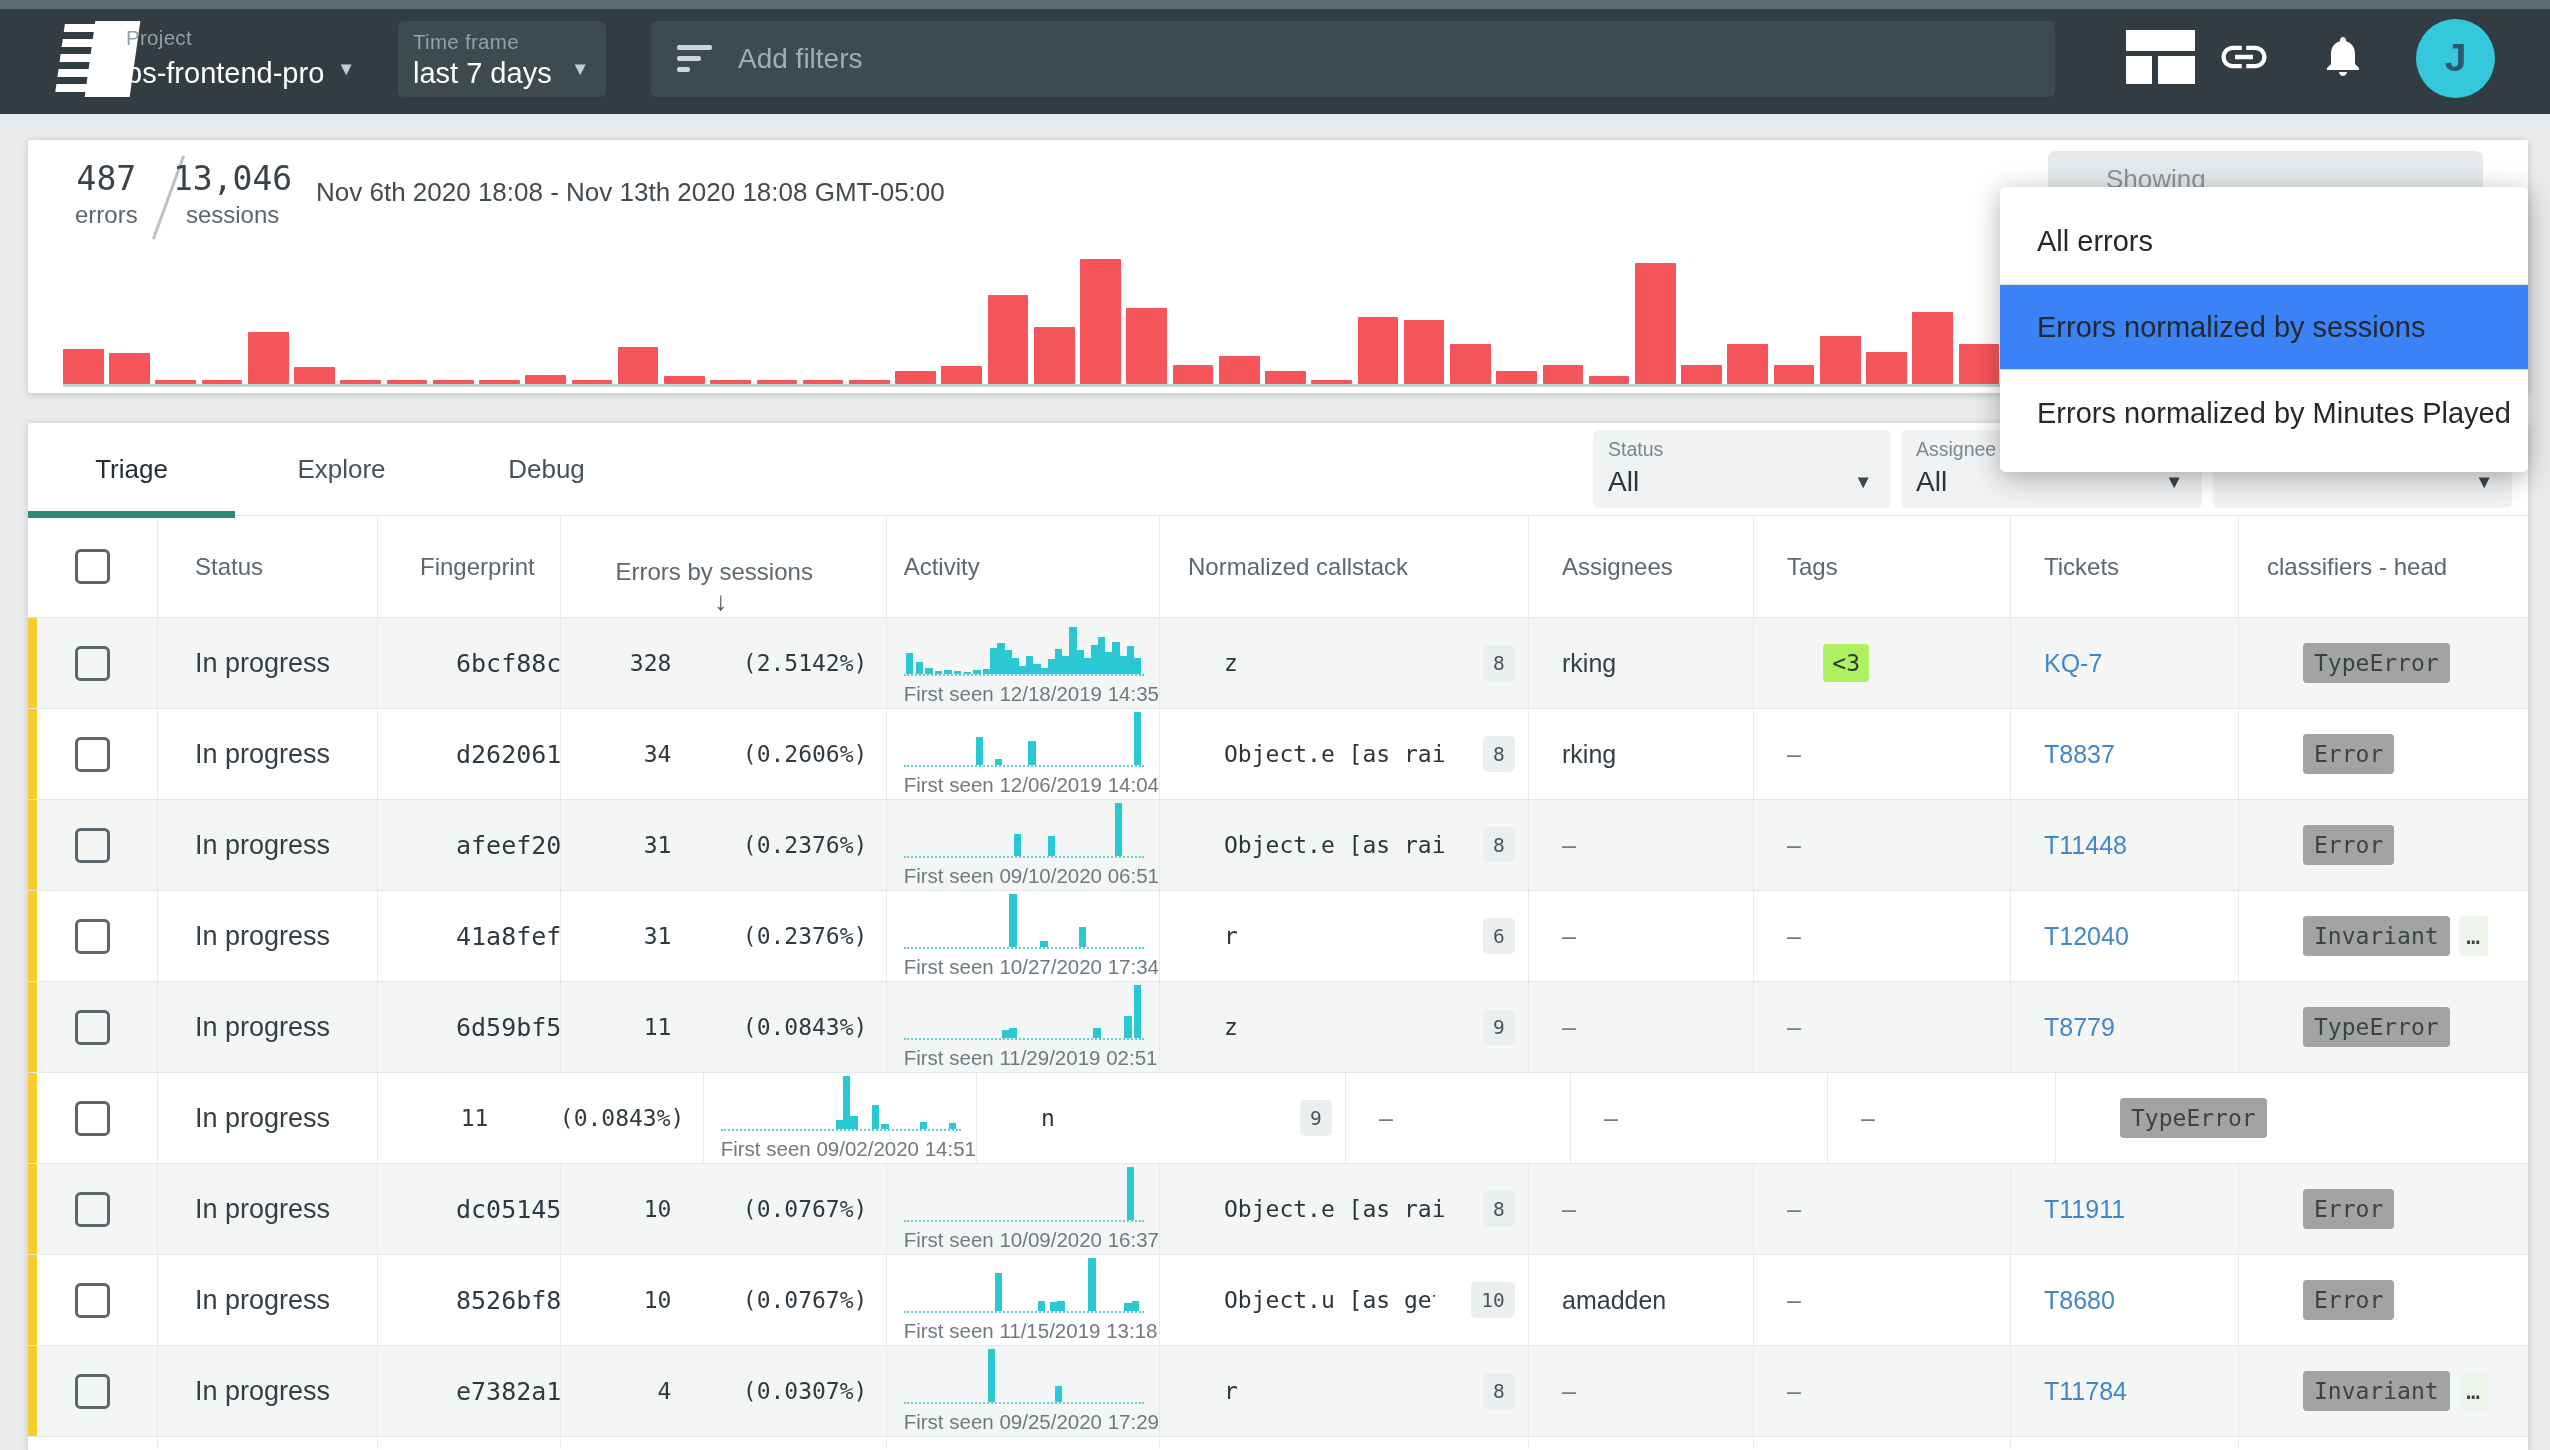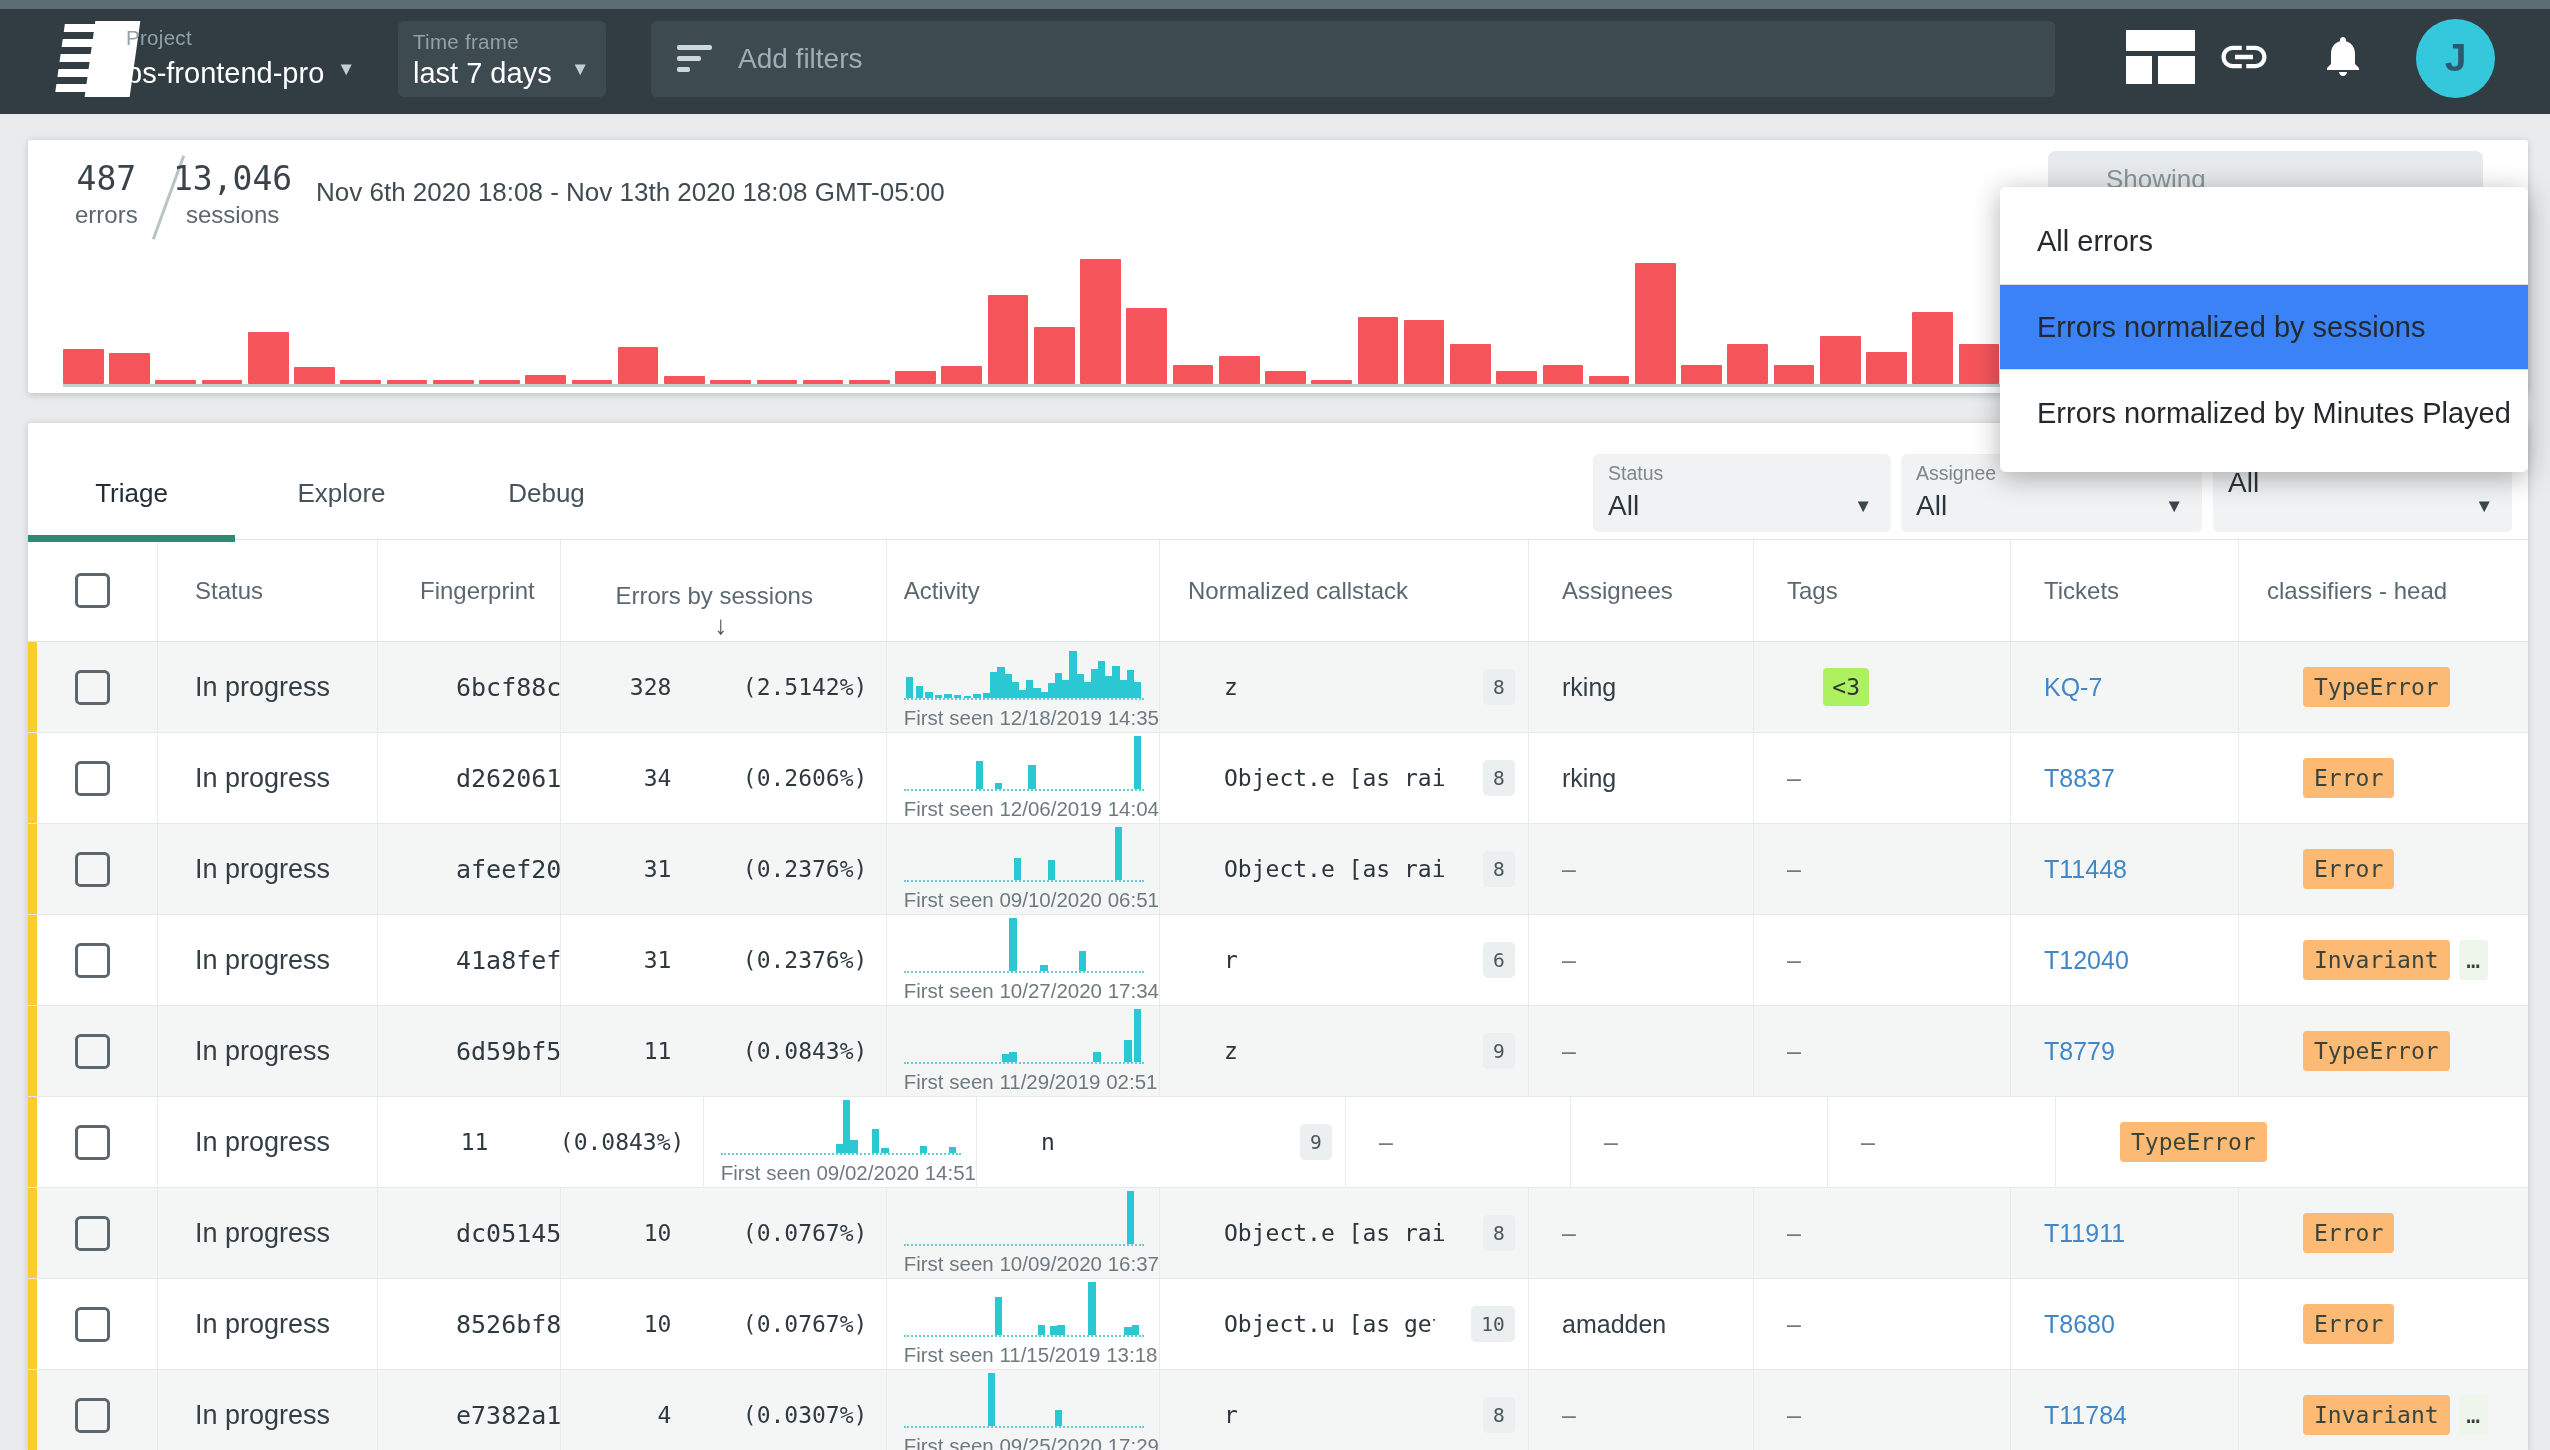--- a/index.html
+++ b/index.html
@@ -54,21 +54,21 @@
 
   
   .menu { position:absolute; left:2000px; top:187px; width:528px; height:285px; background:#fff; border-radius:5.6px;
      box-shadow:0 5.6px 28px rgba(0,0,0,.3); z-index:50; padding-top:11px; }
   .menu-item { height:86px; display:flex; align-items:center; padding-left:37px; font-size:29px; color:#24292d; }
   .menu-item.selected { background:#3b82f6; border-top:0.9px solid #dcdedf; border-bottom:0.9px solid #dcdedf; }
 
   
   .table-card { position:absolute; left:28px; top:423px; width:2500px; height:1028px; background:#fff; border-radius:2.8px 2.8px 0 0;
      box-shadow:0 1.9px 7.4px rgba(0,0,0,.18); z-index:10; }
-  .tabbar { position:relative; height:93px; border-bottom:1.9px solid #e2e5e7;margin-top:24px; }
+  .tabbar { position:relative; height:93px; border-bottom:1.9px solid #e2e5e7; }
   .tab { position:absolute; top:0; height:93px; width:207px; display:flex; align-items:center; justify-content:center;
      font-size:26px; color:#46525a; cursor:pointer; }
   .tab.active { color:#222d35; }
   .tab.active::after { content:""; position:absolute; left:0; bottom:-1.9px; width:100%; height:6.5px; background:#2a8b77; }
   .selbox { position:absolute; top:7.4px; height:78px; background:#f0f2f3; border-radius:5.6px; padding:7.4px 15px; }
   .selbox .sel-label { font-size:19.5px; color:#7d888e; }
   .selbox .sel-value { font-size:28px; color:#2b353c; margin-top:5.6px; }
   .selbox .caret { position:absolute; right:18.6px; top:41px; color:#3c464d; }
 
   .thead { display:flex; height:102px; border-bottom:1.9px solid #e2e5e7; align-items:center; }
@@ -98,21 +98,21 @@
   .pct { font-size:23px; color:#2f3940; width:160px; text-align:right; }
   .spark { position:relative; width:240px; height:56px; border-bottom:2.8px dotted #62cfd4; }
   .spark i { position:absolute; bottom:0; width:7.4px; background:#29c8d2; }
   .firstseen { font-size:20.5px; color:#6e7a80; margin-top:5.6px; white-space:nowrap; }
   .cs-txt { flex:1; font-size:23px; color:#2b353b; white-space:nowrap; overflow:hidden; }
   .fbadge { font-size:19.5px; color:#49545b; background:#eceff0; border-radius:4.7px; padding:6.5px 10.2px; }
   .asg-txt { font-size:25px; color:#333e45; }
   .dash { font-size:25px; color:#707b81; }
   .tagchip { font-size:23px; color:#2f3b2b; background:#aef160; border-radius:3.7px; padding:5.6px 9.3px; }
   .ticket { font-size:25px; color:#4187c8; cursor:pointer; }
-  .clschip { font-size:23px; color:#39443d; background:#fdba74; border-radius:3.7px; padding:7.4px 11px; }
+  .clschip { font-size:23px; color:#39443d; background:#a3a3a3; border-radius:3.7px; padding:7.4px 11px; }
   .clsmore { font-size:23px; color:#39443d; background:#eef6ec; border-radius:3.7px; padding:7.4px 7.4px; margin-left:9.3px; }
   .sliver { height:12px; background:#fff; display:flex; }
   .sliver div { height:100%; border-right:0.9px solid #e8ebec; }
 </style>
 </head>
 <body>
 
 <div class="topbar">
   <div class="topbar-strip"></div>
   <div class="logo">

